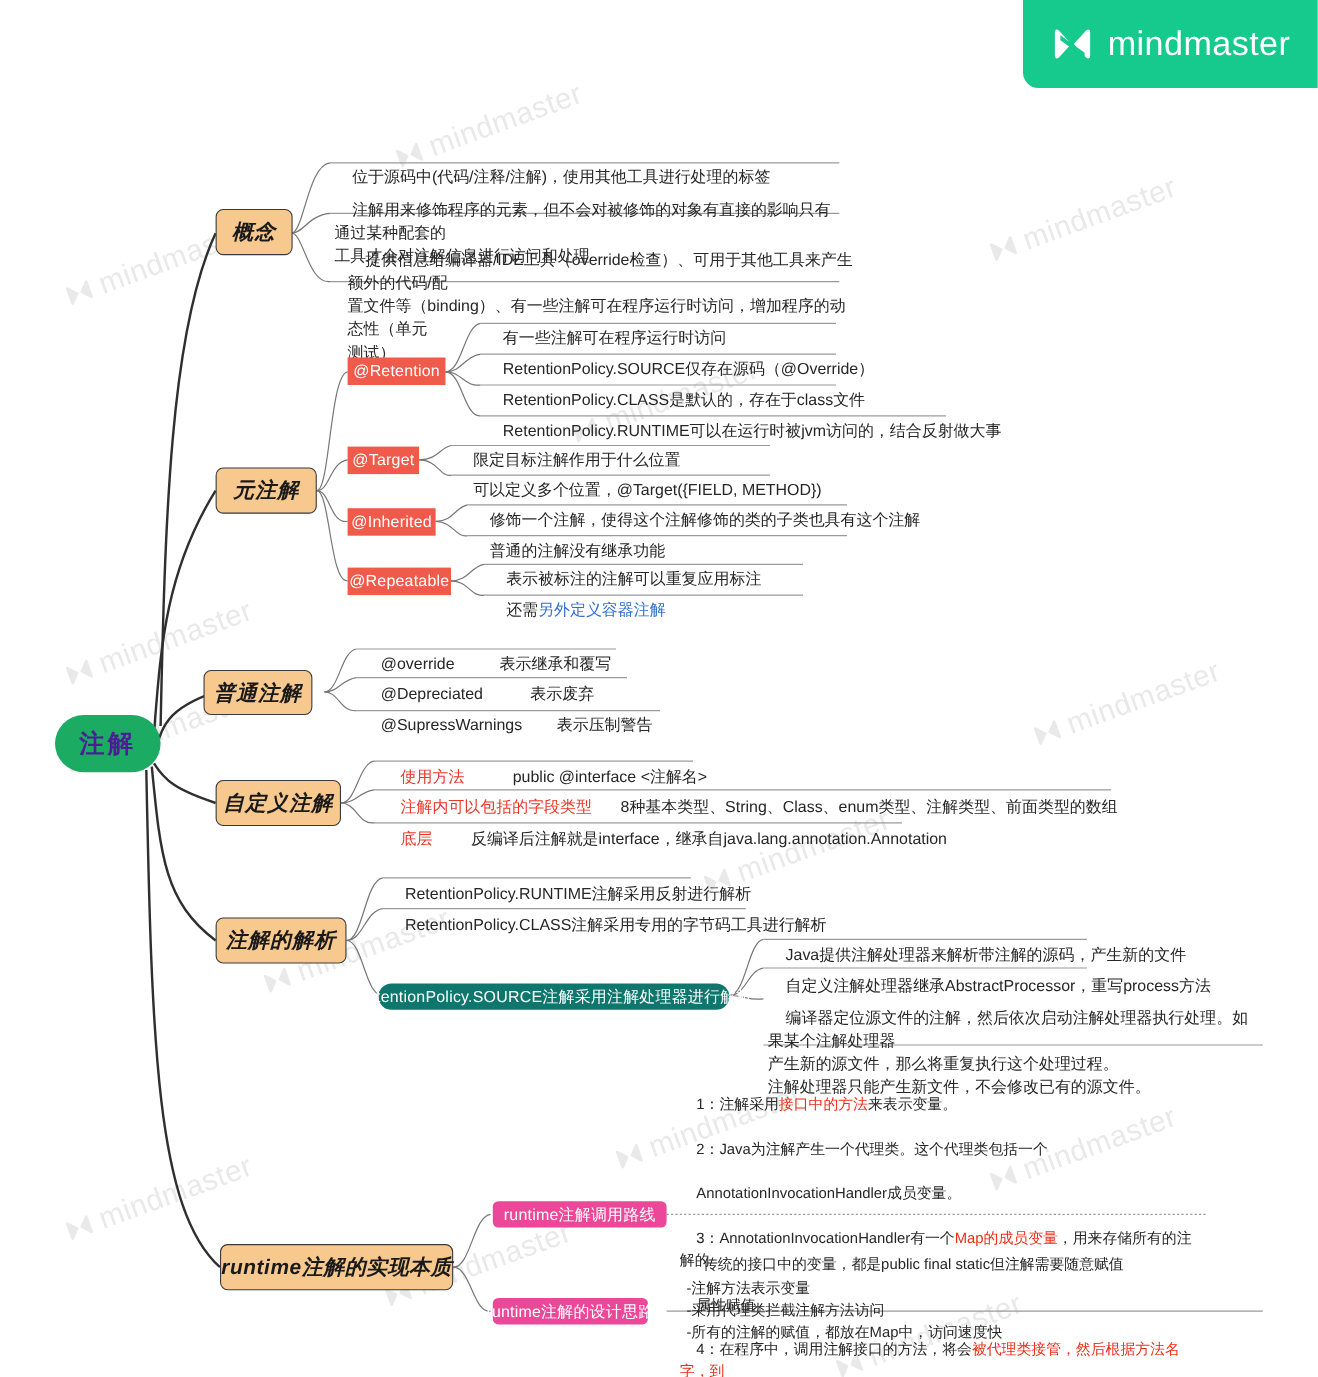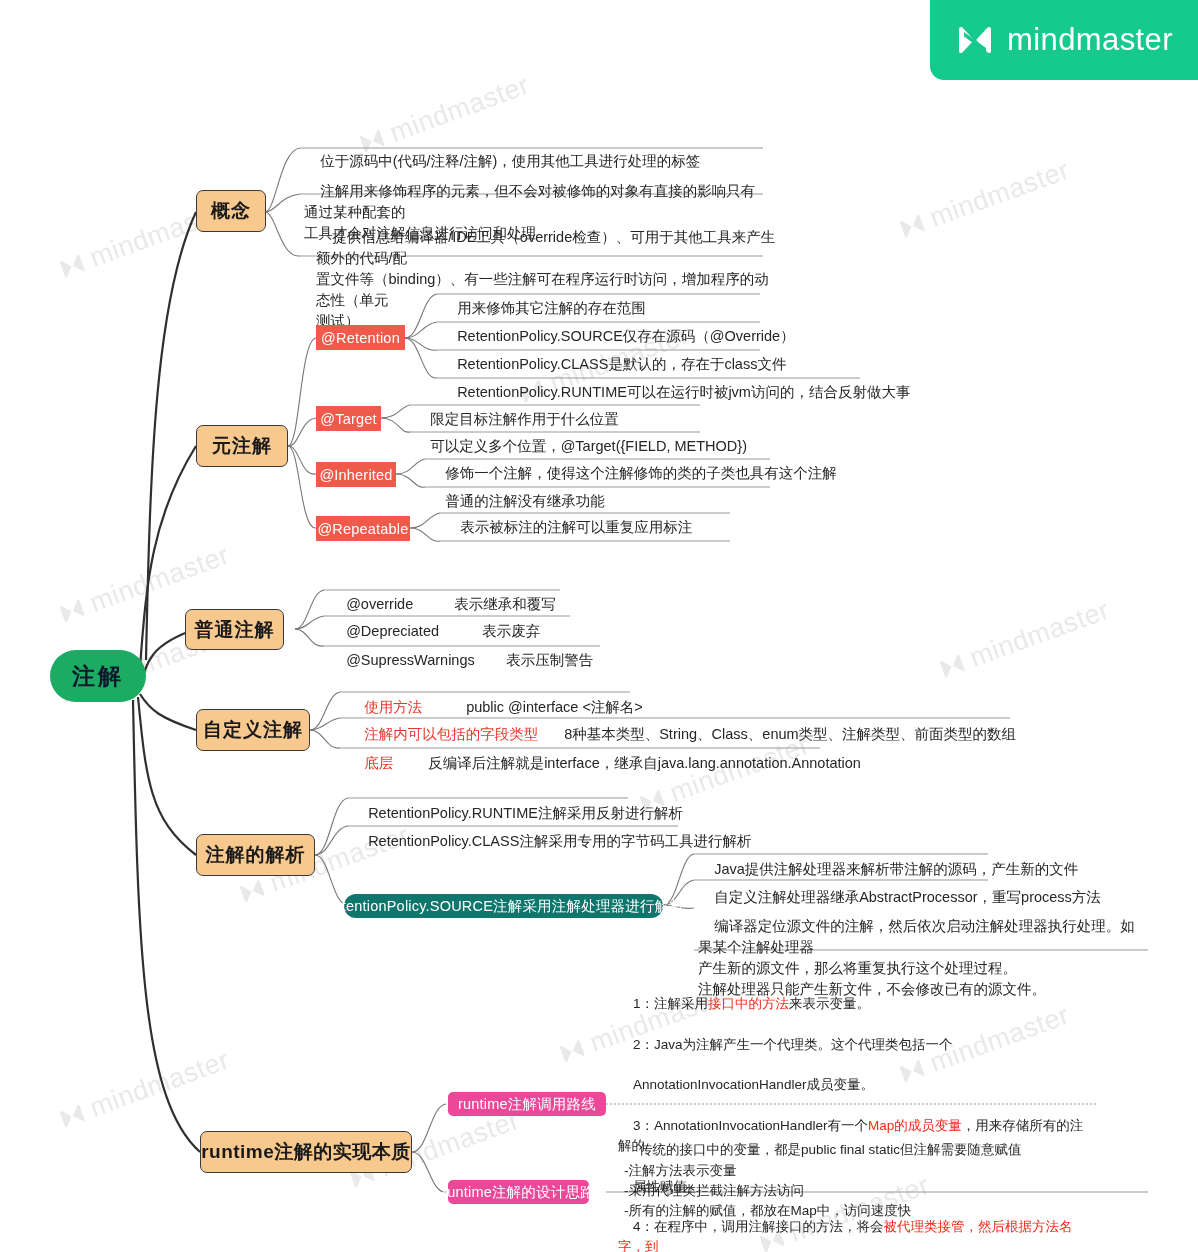--- a/index.html
+++ b/index.html
@@ -34,29 +34,30 @@
     z-index:6;
   }
   .logo .mark { width:40px; height:32px; }
   .logo .word { color:#ffffff; font-size:31px; letter-spacing:.4px; font-weight:400; }
 
   
   .node { position:absolute; z-index:4; }
 
   .root {
     background:#1cab62; border-radius:28px;
-    color:#0f172a; font-weight:bold; font-size:23px;
+    color:#4c1d95; font-weight:bold; font-size:23px;
     display:flex; align-items:center; justify-content:center;
     letter-spacing:3px;
   }
   .branch {
     background:#f7c98f; border:1.6px solid #3a3a3a; border-radius:7px;
     color:#1a1a1a; font-weight:bold; font-size:19px;
     display:flex; align-items:center; justify-content:center;
     letter-spacing:1px;
+    font-style:italic;
   }
   .branch.wide { font-size:19px; letter-spacing:.5px; }
 
   .tagbox {
     background:#f05a4a; color:#ffffff; font-size:14.5px;
     display:flex; align-items:center; justify-content:center;
     padding:3px 9px; letter-spacing:.2px; white-space:nowrap;
   }
   .tagbox.round { background:#0f766e; border-radius:12px; }
   .tagbox.round2 { background:#ec4899; border-radius:5px; }
@@ -316,21 +317,21 @@
   <div class="leaf" style="left:316px; top:206px; width:462px;">
     <span>提供信息给编译器/IDE工具（override检查）、可用于其他工具来产生额外的代码/配
 置文件等（binding）、有一些注解可在程序运行时访问，增加程序的动态性（单元
 测试）</span>
   </div>
 
   <div class="node tagbox" style="left:316px; top:325px; width:89px; height:25px;">
     <span>@Retention</span>
   </div>
   <div class="leaf" style="left:441px; top:277px;">
-    <span>用来修饰其它注解的存在范围</span>
+    <span>有一些注解可在程序运行时访问</span>
   </div>
   <div class="leaf" style="left:441px; top:305px;">
     <span>RetentionPolicy.SOURCE仅存在源码（@Override）</span>
   </div>
   <div class="leaf" style="left:441px; top:333px;">
     <span>RetentionPolicy.CLASS是默认的，存在于class文件</span>
   </div>
   <div class="leaf" style="left:441px; top:361px;">
     <span>RetentionPolicy.RUNTIME可以在运行时被jvm访问的，结合反射做大事</span>
   </div>
@@ -353,20 +354,23 @@
   </div>
   <div class="leaf" style="left:429px; top:470px;">
     <span>普通的注解没有继承功能</span>
   </div>
 
   <div class="node tagbox" style="left:316px; top:516px; width:94px; height:25px;">
     <span>@Repeatable</span>
   </div>
   <div class="leaf" style="left:444px; top:496px;">
     <span>表示被标注的注解可以重复应用标注</span>
+  </div>
+  <div class="leaf" style="left:444px; top:524px;">
+    <span>还需</span><span class="inline-blue">另外定义容器注解</span>
   </div>
 
   <div class="leaf" style="left:330px; top:573px;">
     <span>@override</span>
   </div>
   <div class="leaf" style="left:438px; top:573px;">
     <span>表示继承和覆写</span>
   </div>
   <div class="leaf" style="left:330px; top:600px;">
     <span>@Depreciated</span>

